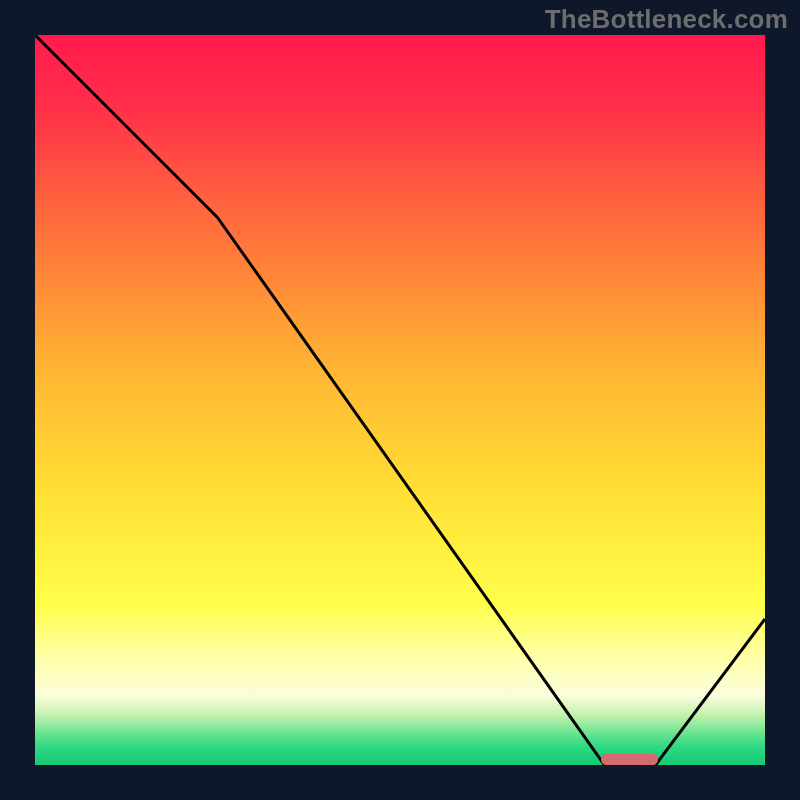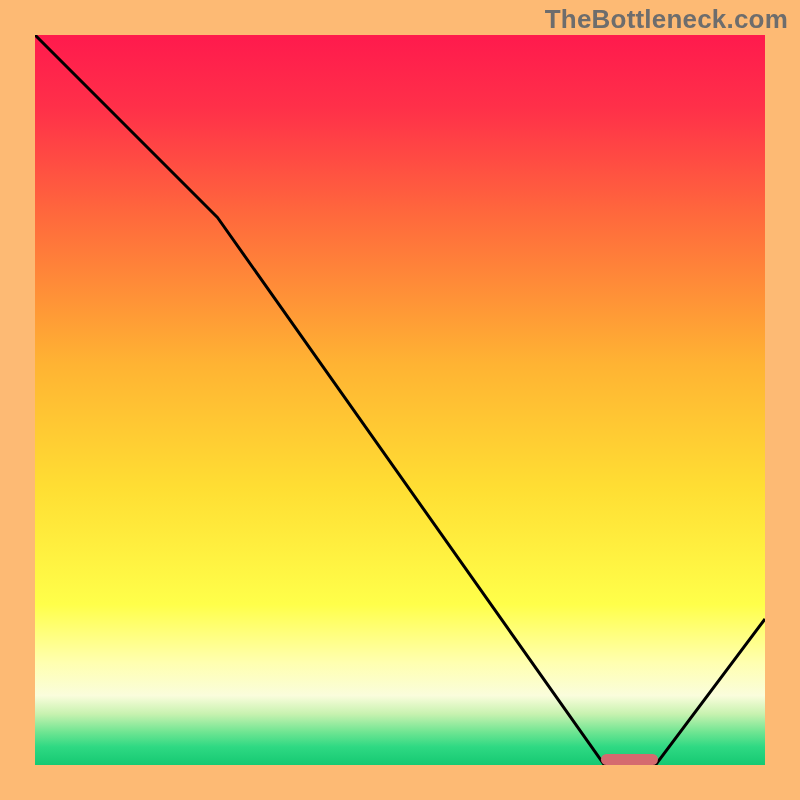--- a/index.html
+++ b/index.html
@@ -1,21 +1,21 @@
 <!DOCTYPE html>
 <html><head>
 <meta charset="utf-8">
 <style>
   * { margin: 0; padding: 0; box-sizing: border-box; }
   html, body { width: 800px; height: 800px; overflow: hidden; background: #000; }
   .frame {
     position: relative;
     width: 800px;
     height: 800px;
-    background: #fdba74;
+    background: #0f172a;
   }
   .watermark {
     position: absolute;
     top: 4px;
     right: 12px;
     font-family: Arial, Helvetica, sans-serif;
     font-size: 26px;
     font-weight: 600;
     color: #6d6d6d;
     letter-spacing: 0.2px;

